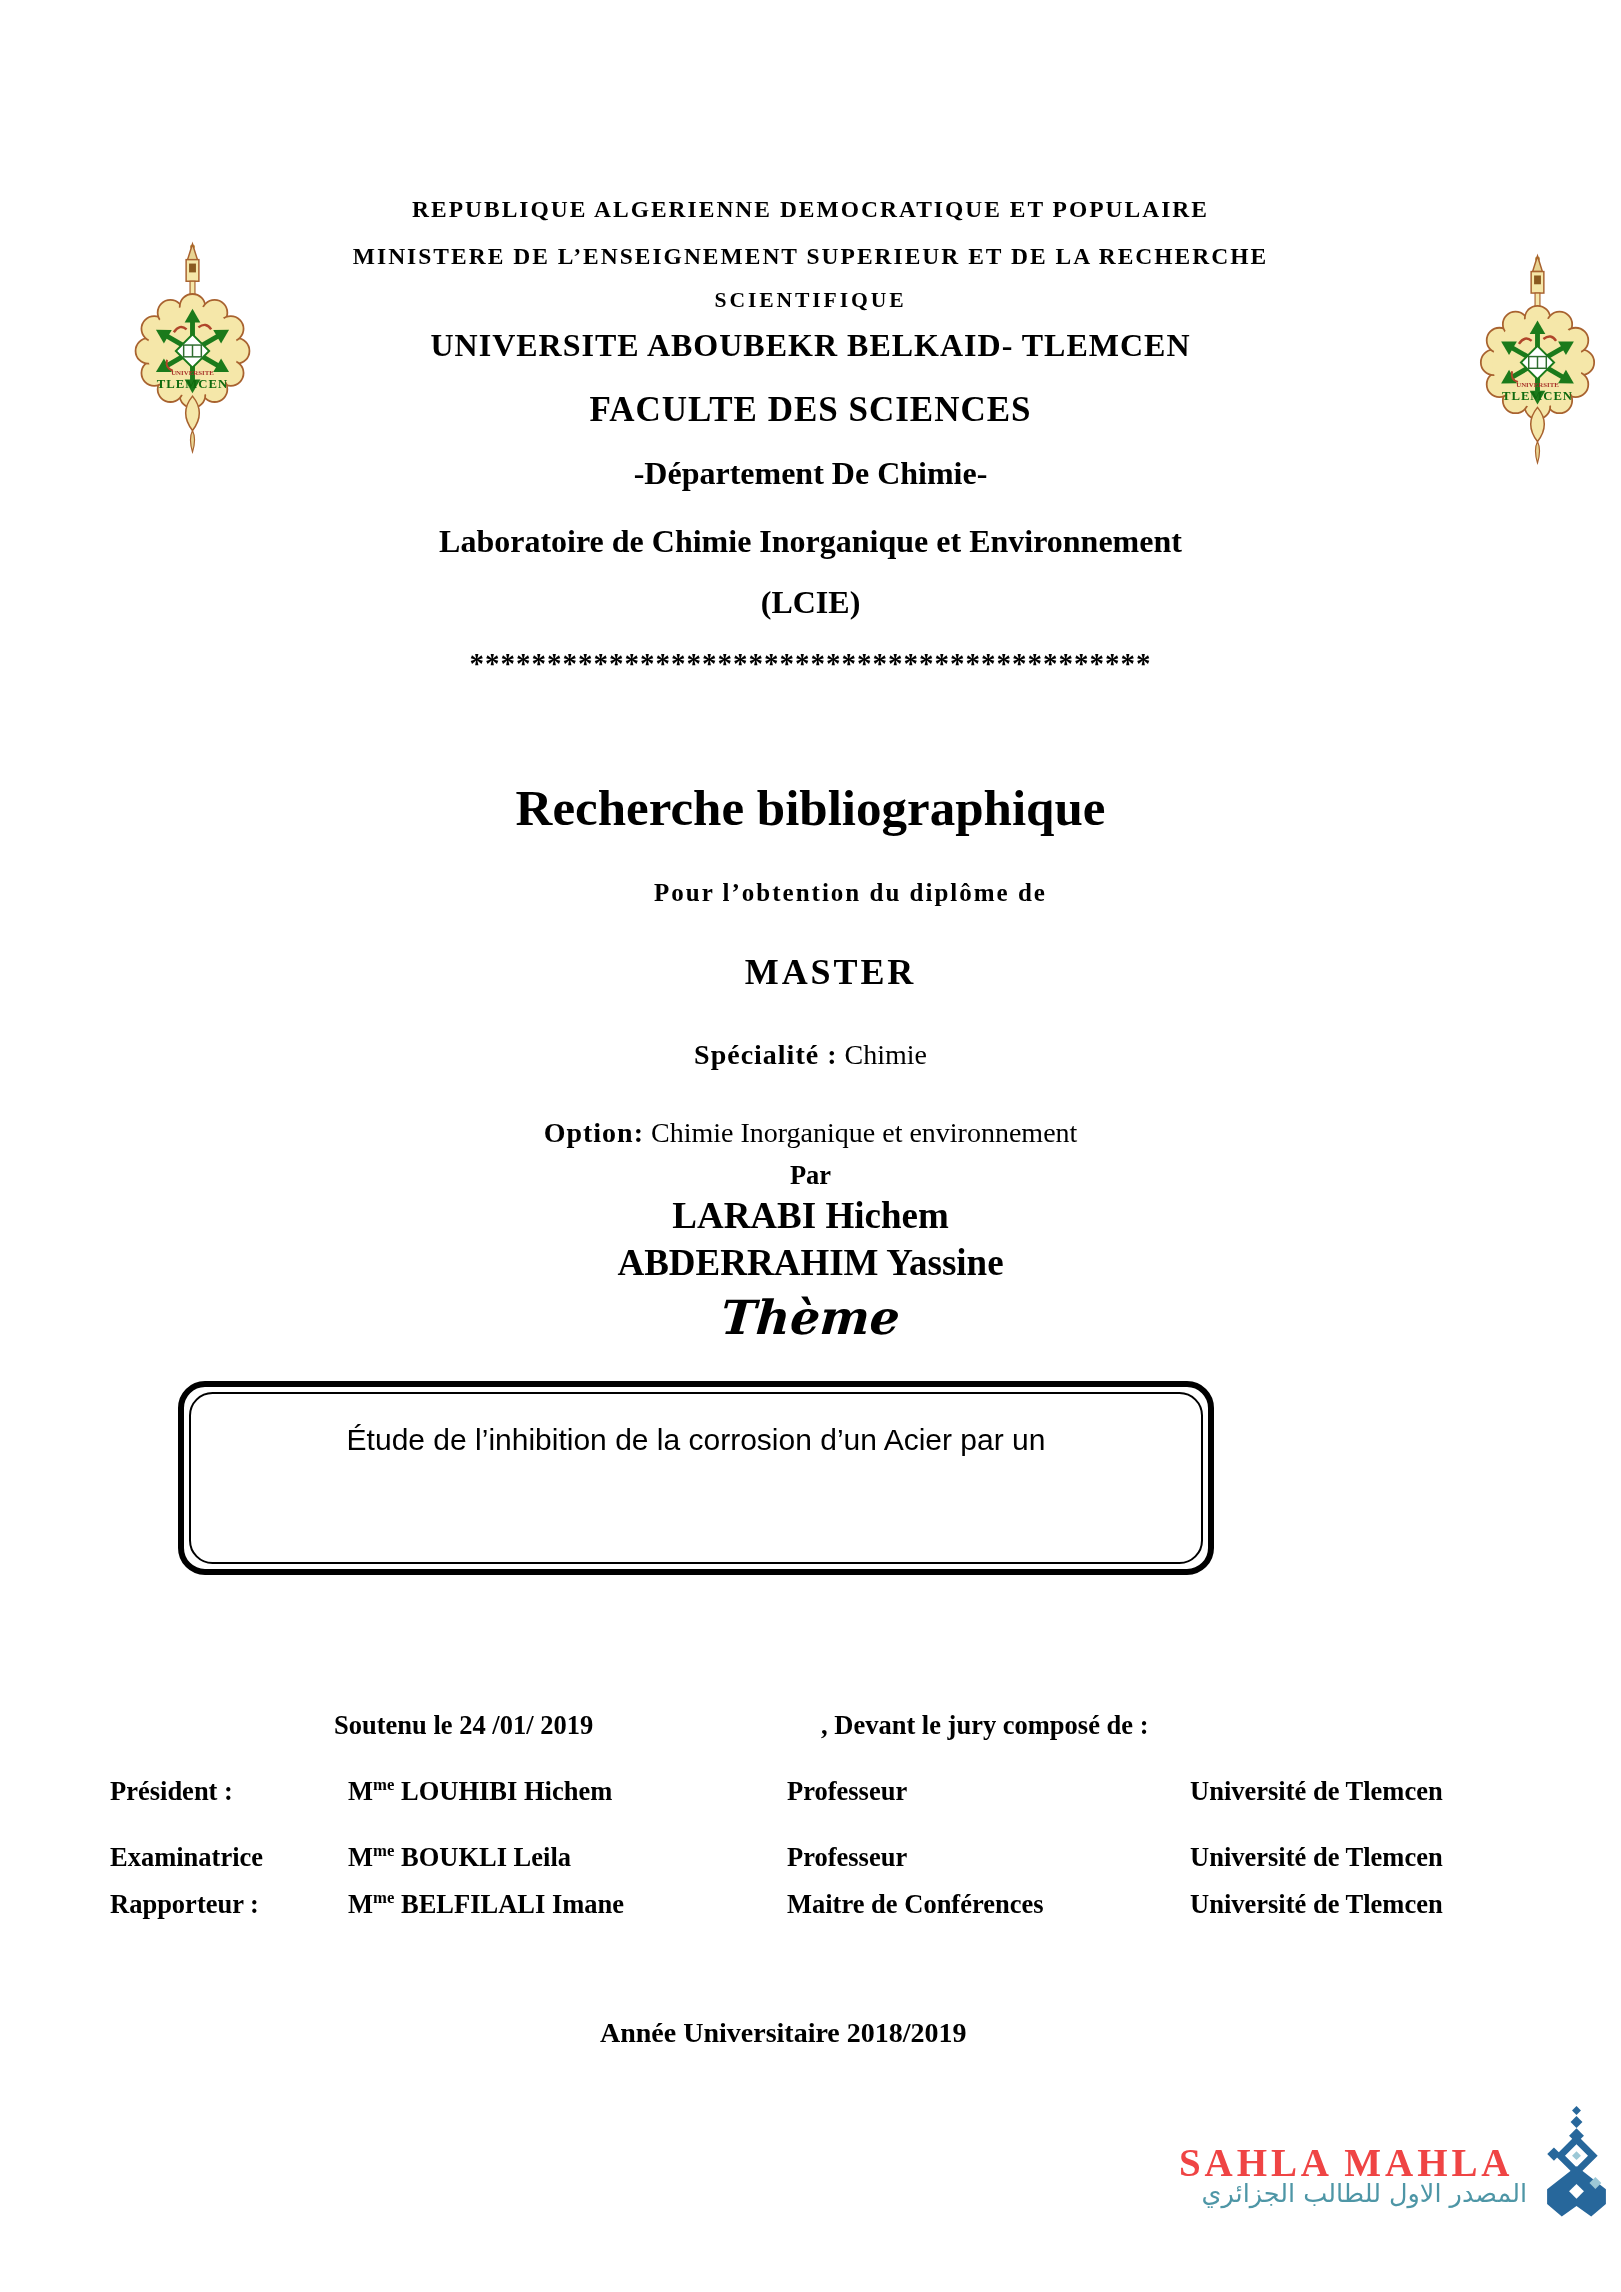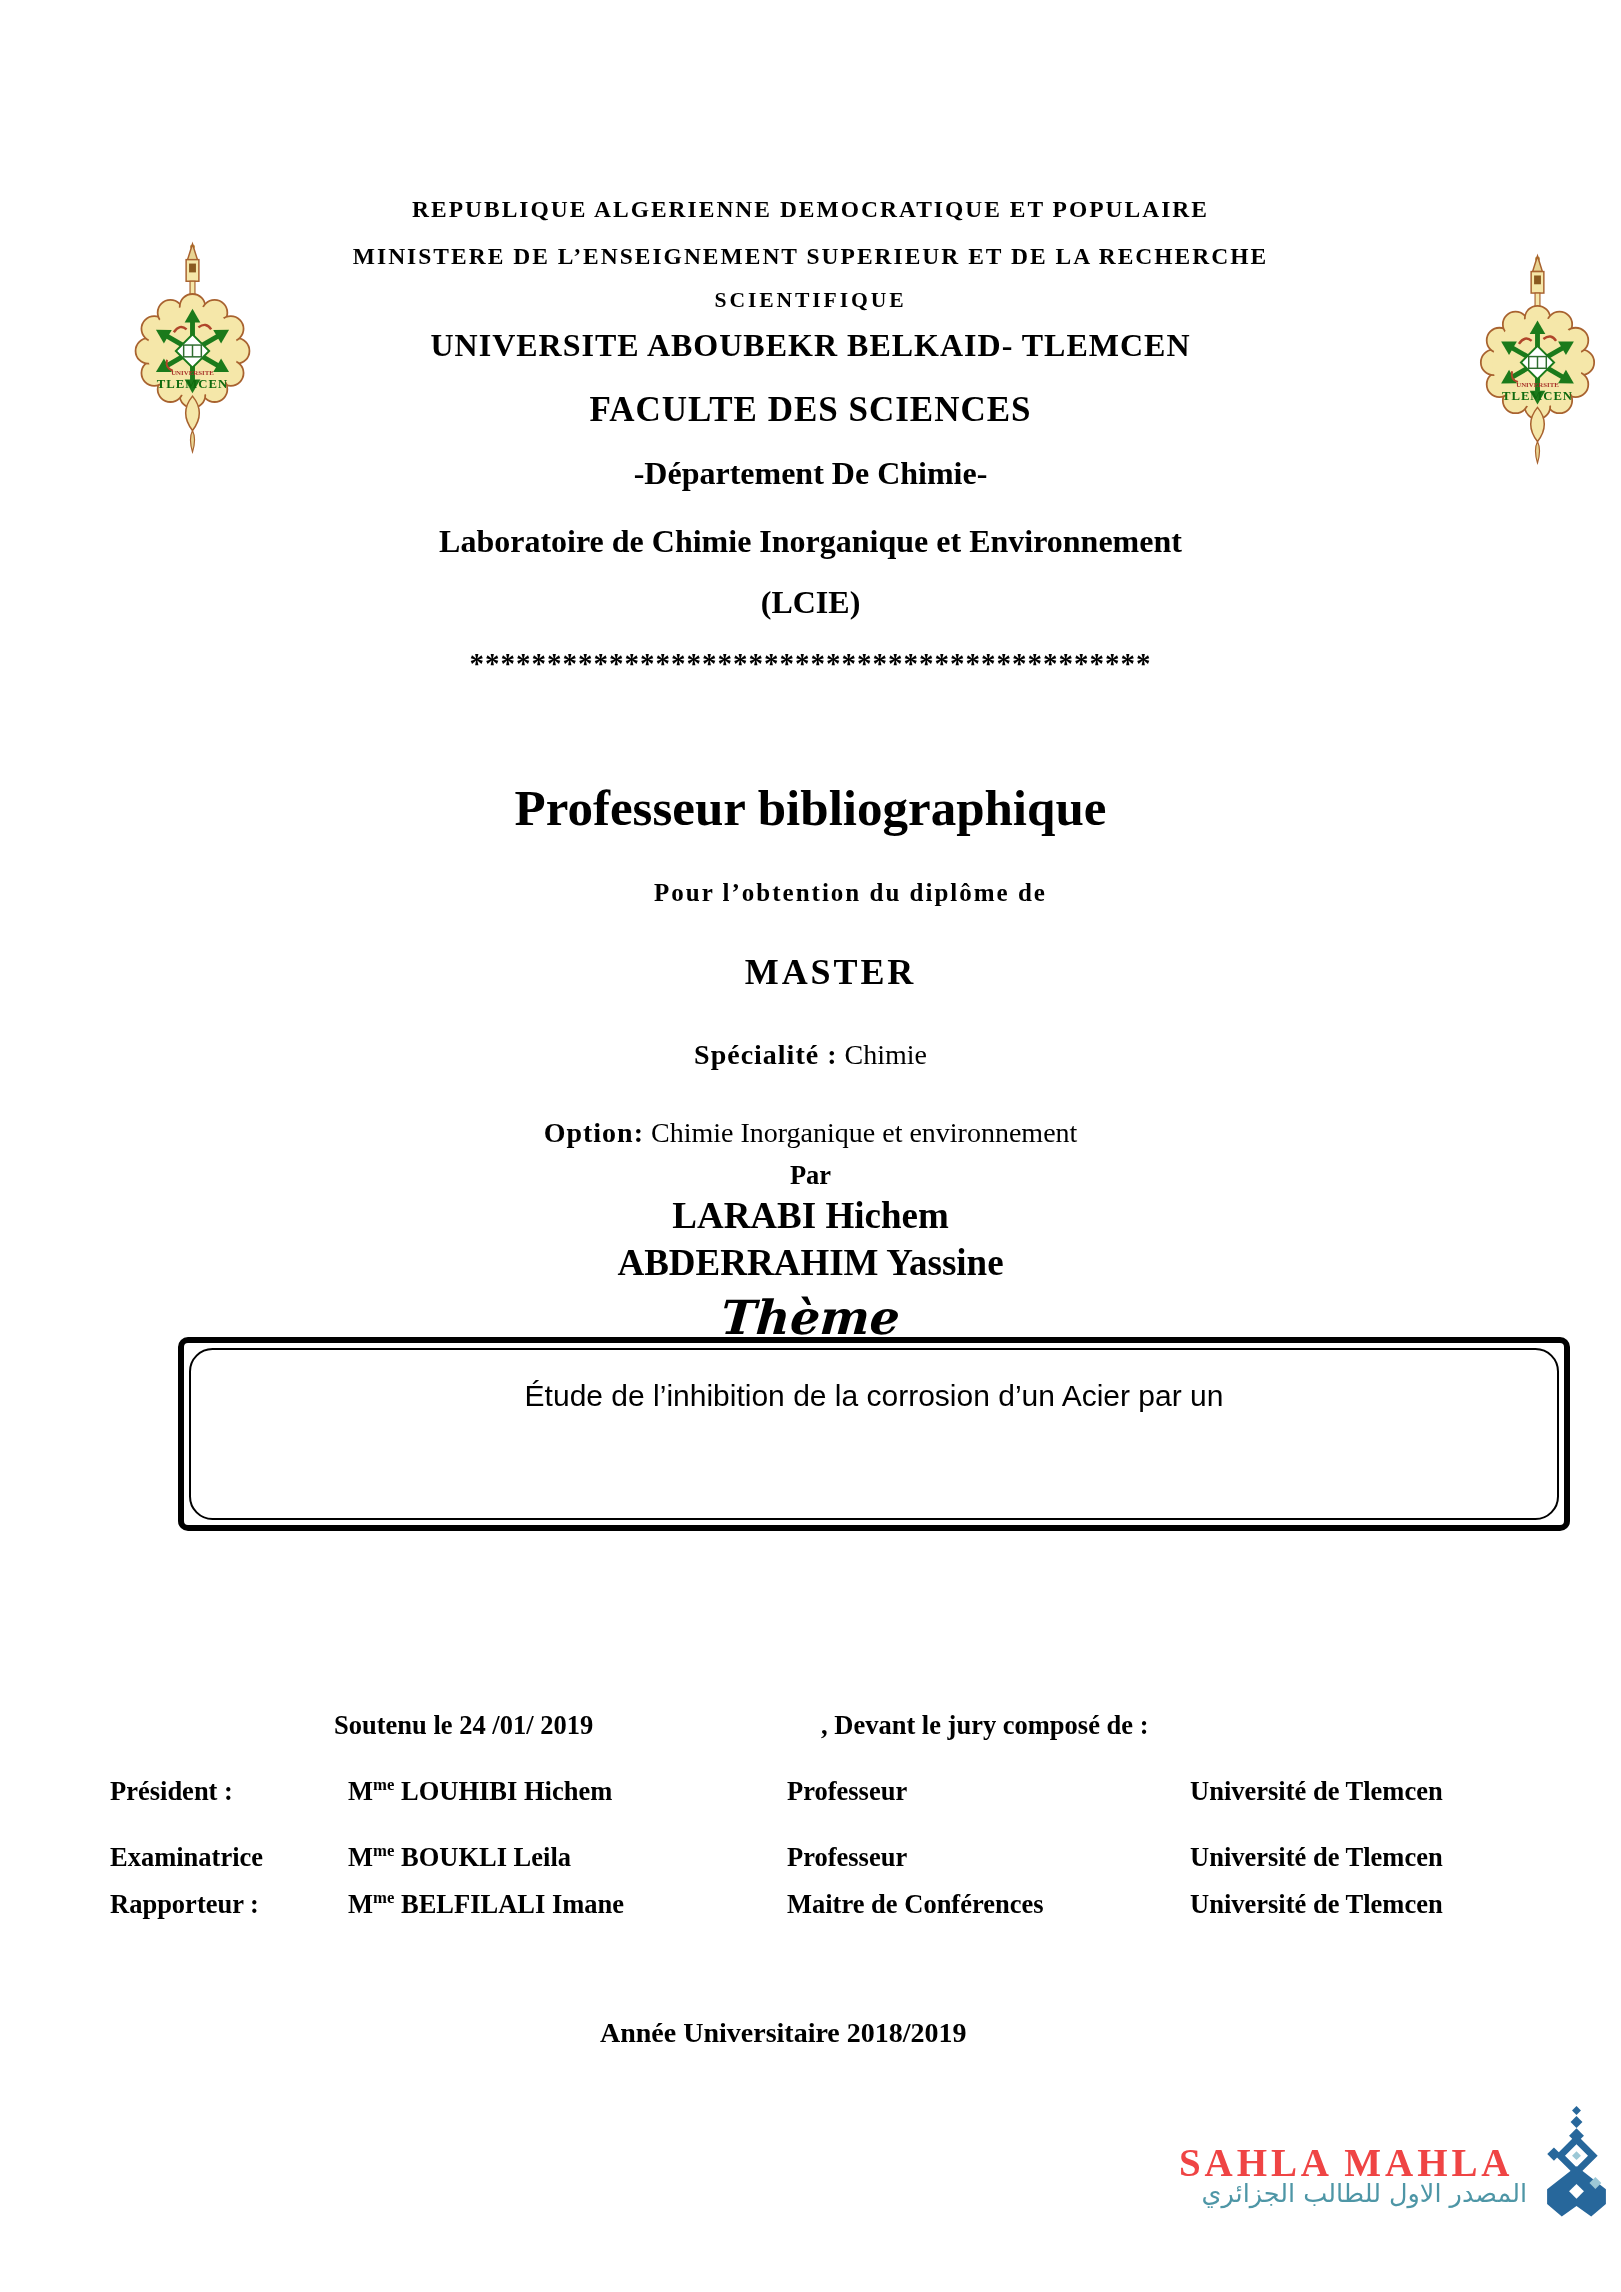--- a/index.html
+++ b/index.html
@@ -32,22 +32,22 @@
   .par       { font-size:26.5px; font-weight:bold; }
   .author    { font-size:37px; font-weight:bold; }
   .theme     {
     font-size:47px; font-weight:bold; font-style:italic;
     font-family:"DejaVu Serif", serif;
     transform:skewX(-4deg);
   }
 
   
   .tbox {
-    left:178px; top:1337px; width:1392px; height:194px;
-    border:6.9px solid #000; border-radius:10px;
+    left:178px; top:1381px; width:1036px; height:194px;
+    border:6.9px solid #000; border-radius:27px;
     box-sizing:border-box; background:#fff;
   }
   .tbox-inner {
     position:absolute; left:4.9px; right:4.9px; top:4.9px; bottom:4.9px;
     border:2.9px solid #000; border-radius:23.5px;
   }
   .tbox-text {
     position:absolute; left:0; width:100%; top:17.6px;
     text-align:center;
     font-family:"Liberation Sans", sans-serif;
@@ -144,21 +144,21 @@
   <div class="abs ctr hdr-sm" style="top:196px;">REPUBLIQUE ALGERIENNE DEMOCRATIQUE ET POPULAIRE</div>
   <div class="abs ctr hdr-sm" style="top:243px;">MINISTERE DE L’ENSEIGNEMENT SUPERIEUR ET DE LA RECHERCHE</div>
   <div class="abs ctr hdr-sm2" style="top:288px;">SCIENTIFIQUE</div>
   <div class="abs ctr hdr-univ" style="top:327px;">UNIVERSITE ABOUBEKR BELKAID- TLEMCEN</div>
   <div class="abs ctr hdr-fac" style="top:390px;">FACULTE DES SCIENCES</div>
   <div class="abs ctr hdr-med" style="top:455px;">-Département De Chimie-</div>
   <div class="abs ctr hdr-med" style="top:584px;">(LCIE)</div>
   <div class="abs ctr hdr-med" style="top:523px;">Laboratoire de Chimie Inorganique et Environnement</div>
   <div class="abs ctr stars" style="top:647px;">********************************************</div>
 
-  <div class="abs ctr doc-title" style="top:779px;">Professeur bibliographique</div>
+  <div class="abs ctr doc-title" style="top:779px;">Recherche bibliographique</div>
   <div class="abs ctr purpose" style="top:879px;">Pour l’obtention du diplôme de</div>
   <div class="abs ctr degree" style="top:951px;">MASTER</div>
 
   <div class="abs ctr spec" style="top:1039px;">
     <span class="lbl">Spécialité :</span>
     <span>Chimie</span>
   </div>
 
   <div class="abs ctr spec" style="top:1117px;">
     <span class="lbl">Option:</span>

